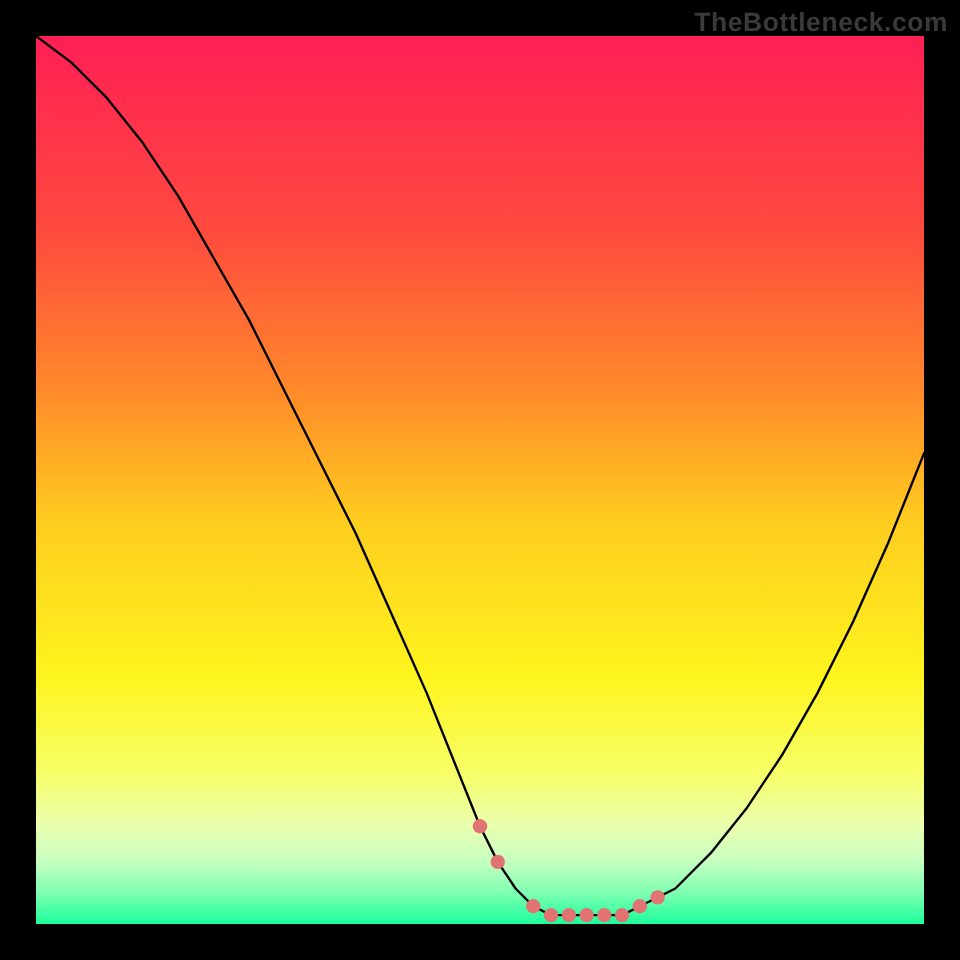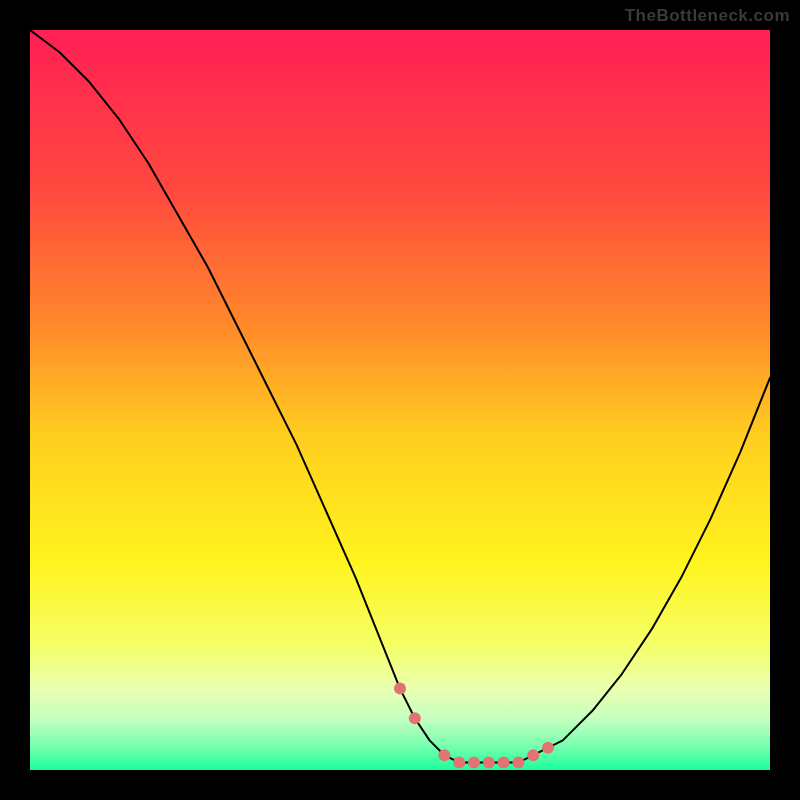--- a/index.html
+++ b/index.html
@@ -15,21 +15,21 @@
     position: relative;
     width: 800px;
     height: 800px;
     background: #000;
   }
   .watermark {
     position: absolute;
     top: 6px;
     right: 10px;
     color: #3a3a3a;
-    font-size: 17px;
+    font-size: 22px;
     font-weight: 600;
     letter-spacing: 0.5px;
     z-index: 10;
     user-select: none;
     margin-left: 30px;
   }
   .plot-wrap {
     position: absolute;
     left: 30px;
     top: 30px;

